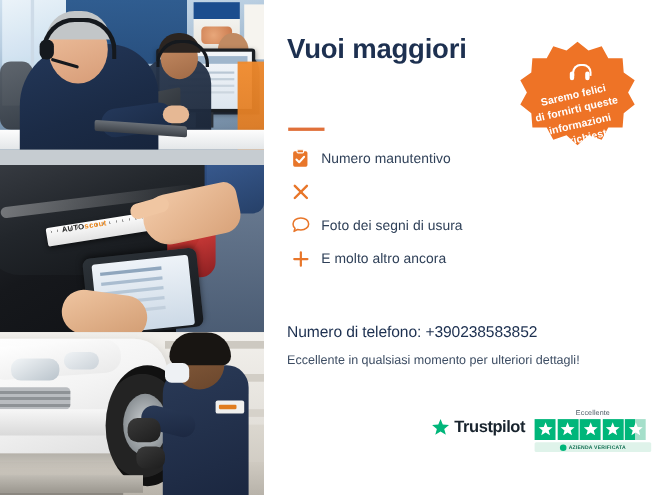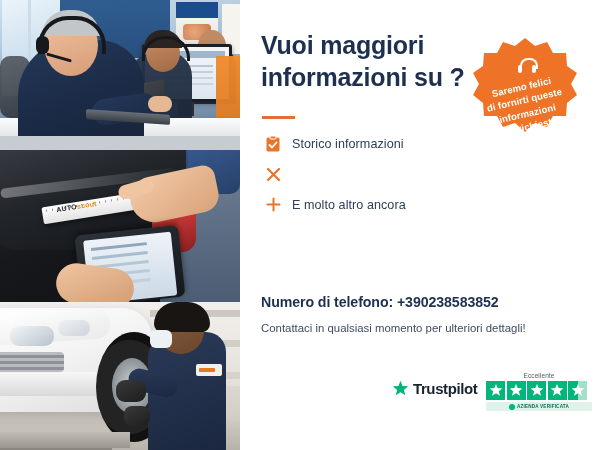--- a/index.html
+++ b/index.html
@@ -180,21 +180,21 @@
       font-size:9.5px;font-weight:700;line-height:1.42;letter-spacing:.1px;}
 
   
   .list{position:absolute;left:22px;top:130px;width:220px;}
   .li{display:flex;align-items:center;height:27px;margin-bottom:3.5px;}
   .li .ico{width:22px;height:18px;flex:0 0 22px;display:flex;align-items:center;justify-content:center;}
   .li .ico svg{display:block;}
   .li .lbl{font-size:12.6px;color:#2f4058;margin-left:8px;letter-spacing:.05px;}
 
   
-  .phone{position:absolute;left:21px;top:294px;font-size:14.2px;font-weight:700;color:#1d3050;
+  .phone{position:absolute;left:21px;top:294px;font-size:14.2px;font-weight:400;color:#1d3050;
       letter-spacing:-.1px;white-space:nowrap;text-align:right;}
   .sub{position:absolute;left:21px;top:319px;width:300px;font-size:11.4px;color:#3d4d63;
       line-height:1.62;}
 
   
   .tp{position:absolute;left:152px;top:372px;width:200px;height:46px;}
   .tp-logo{position:absolute;left:0;top:8px;display:flex;align-items:center;gap:4px;}
   .tp-logo .word{font-size:15px;font-weight:700;color:#18232d;letter-spacing:-.4px;}
   .tp-right{position:absolute;left:94px;top:0;width:106px;}
   .tp-ecc{font-size:6.5px;color:#4b5a63;text-align:center;letter-spacing:.1px;margin-bottom:1.5px;}
@@ -283,21 +283,20 @@
       <div class="marm"></div>
       <div class="glove"></div>
       <div class="glove2"></div>
     </div>
   </div>
 
   <div class="panel">
 
     <div class="heading">
       <div>Vuoi maggiori</div>
-      <div>informazioni su ?</div>
     </div>
     <div class="rule"></div>
 
     <div class="badge-wrap">
       <svg width="108" height="108" viewBox="0 0 108 108">
         <path d="M54 2 L64 10 L76 6 L82 17 L95 17 L96 30 L106 37 L100 48 L106 59 L96 67 L95 80 L82 80 L76 91 L64 87 L54 96 L44 87 L32 91 L26 80 L13 80 L12 67 L2 59 L8 48 L2 37 L12 30 L13 17 L26 17 L32 6 L44 10 Z" fill="#ee7326"></path>
       </svg>
       <div class="badge-head">
         <div class="band"></div>
         <div class="e1"></div>
@@ -314,53 +313,61 @@
     <div class="list">
 
       <div class="li">
         <span class="ico">
           <svg width="14" height="16" viewBox="0 0 14 16">
             <rect x="0.5" y="1.5" width="13" height="14" rx="1.5" fill="#e8762a"></rect>
             <rect x="4" y="0" width="6" height="3" rx="1" fill="#e8762a" stroke="#fff" stroke-width="1"></rect>
             <path d="M3.5 9 L6 11.5 L10.5 6.5" fill="none" stroke="#fff" stroke-width="1.8" stroke-linecap="round" stroke-linejoin="round"></path>
           </svg>
         </span>
-        <span class="lbl">Storico informazioni</span>
+        <span class="lbl">Numero manutentivo</span>
       </div>
 
       <div class="li">
         <span class="ico">
           <svg width="17" height="17" viewBox="0 0 17 17">
             <g stroke="#e8762a" stroke-width="2.2" stroke-linecap="round">
               <path d="M3 3 L14 14"></path>
                 <path d="M14 3 L3 14"></path>
             </g>
             <circle cx="8.5" cy="8.5" r="1.5" fill="#e8762a"></circle>
           </svg>
         </span>
       </div>
 
+      <div class="li">
+        <span class="ico">
+          <svg width="17" height="15" viewBox="0 0 17 15">
+            <path d="M8.5 1.2 C12.6 1.2 15.6 3.5 15.6 6.6 C15.6 9.7 12.6 12 8.5 12 C7.4 12 6.4 11.85 5.5 11.6 L2.3 13.4 L3.2 10.5 C1.9 9.5 1.4 8.1 1.4 6.6 C1.4 3.5 4.4 1.2 8.5 1.2 Z" fill="none" stroke="#e8762a" stroke-width="1.4" stroke-linejoin="round"></path>
+          </svg>
+        </span>
+        <span class="lbl">Foto dei segni di usura</span>
+      </div>
 
 
       <div class="li">
         <span class="ico">
           <svg width="17" height="17" viewBox="0 0 17 17">
             <g stroke="#e8762a" stroke-width="2" stroke-linecap="round">
               <path d="M8.5 2.5 V14.5"></path>
                 <path d="M2.5 8.5 H14.5"></path>
             </g>
           </svg>
         </span>
         <span class="lbl">E molto altro ancora</span>
       </div>
     </div>
 
     <div class="phone">Numero di telefono: +390238583852</div>
     <div class="sub">
-      <div>Contattaci in qualsiasi momento per ulteriori dettagli!</div>
+      <div>Eccellente in qualsiasi momento per ulteriori dettagli!</div>
     </div>
 
     <div class="tp">
       <div class="tp-logo">
         <svg width="17" height="17" viewBox="0 0 17 17">
           <path d="M8.5 0.8 L10.55 5.95 L16.2 6.3 L11.85 9.9 L13.3 15.3 L8.5 12.25 L3.7 15.3 L5.15 9.9 L0.8 6.3 L6.45 5.95 Z" fill="#00b67a"></path>
         </svg>
         <span class="word">Trustpilot</span>
       </div>
 

